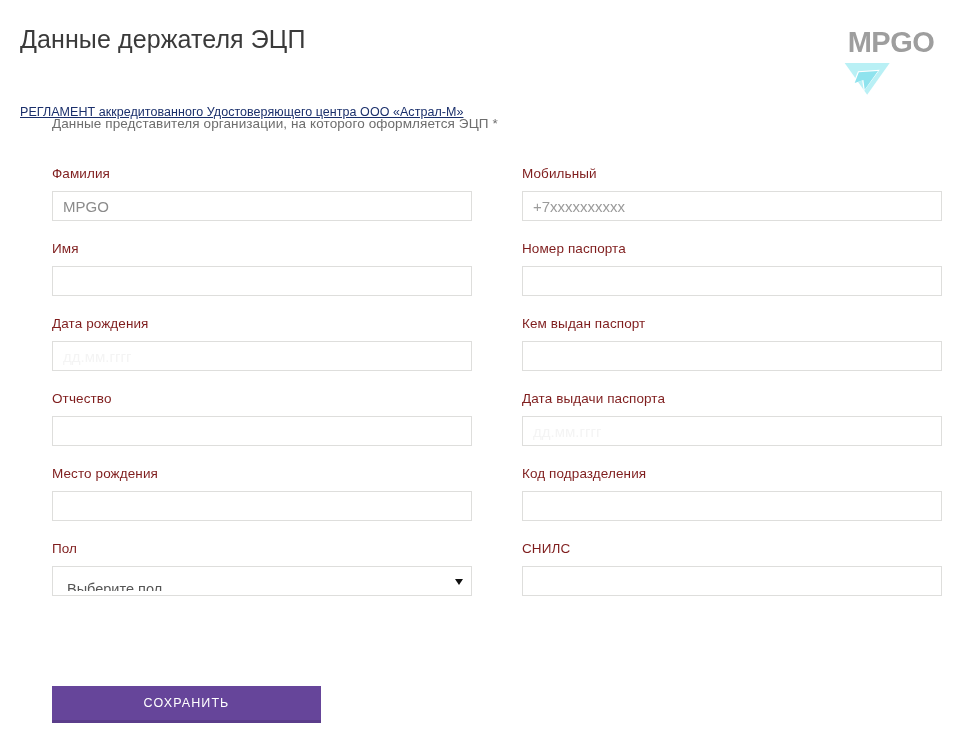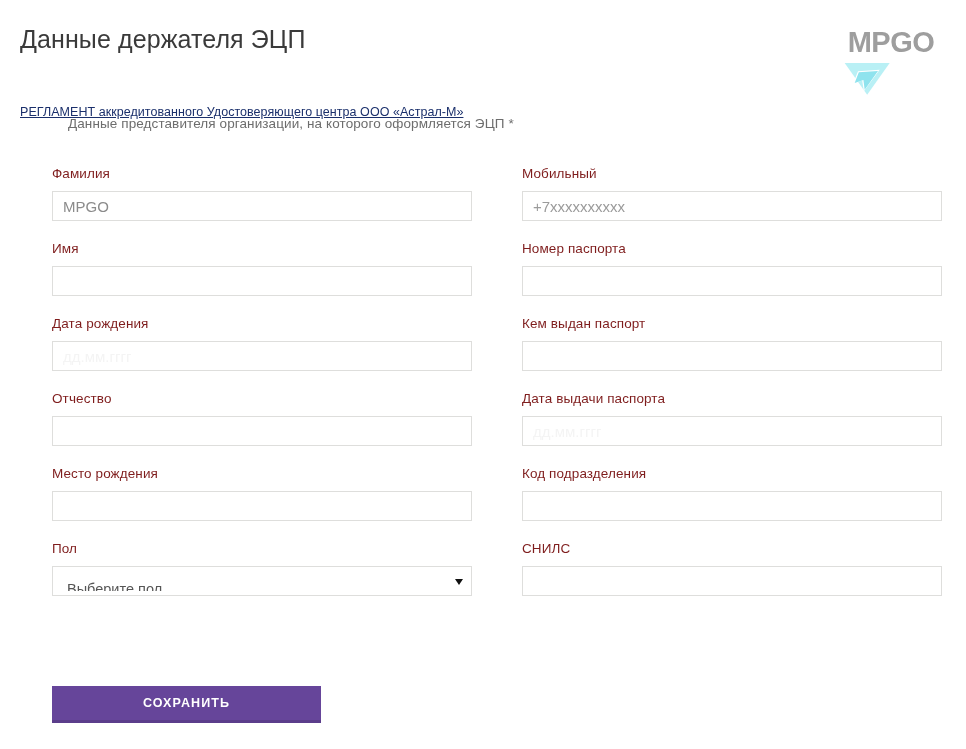--- a/index.html
+++ b/index.html
@@ -73,21 +73,20 @@
 
   
   .section-note {
     position: absolute;
     left: 52px;
     top: 116px;
     font-size: 13.5px;
     color: #6d6d6d;
     letter-spacing: 0.1px;
     white-space: nowrap;
-    margin-left: 16px;
   }
   .req-star { color: #6d6d6d; }
 
   
   .form-area {
     position: absolute;
     left: 0;
     top: 166px;
     width: 966px;
   }
@@ -172,21 +171,21 @@
     left: 52px;
     top: 686px;
     width: 269px;
     height: 37px;
     background: #66459a;
     border: none;
     border-bottom: 3px solid #5b3d8b;
     color: #ffffff;
     font-family: "Liberation Sans", sans-serif;
     font-size: 12.5px;
-    font-weight: 700;
+    font-weight: 400;
     letter-spacing: 1.1px;
     cursor: pointer;
     padding: 0;
     line-height: 34px;
     text-align: center;
   }
 </style>
 </head>
 <body>
 

